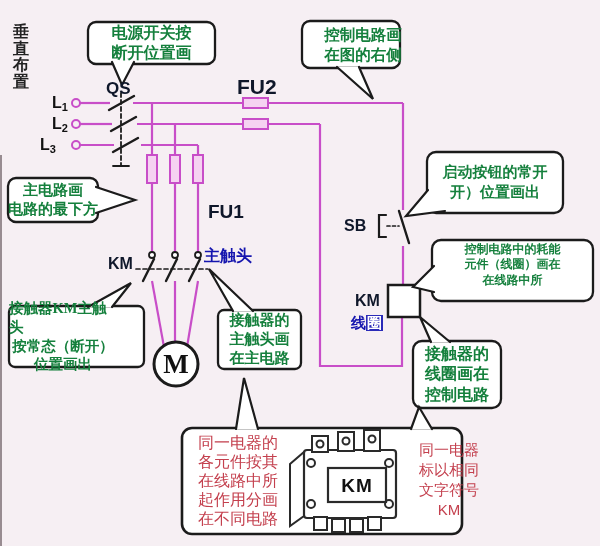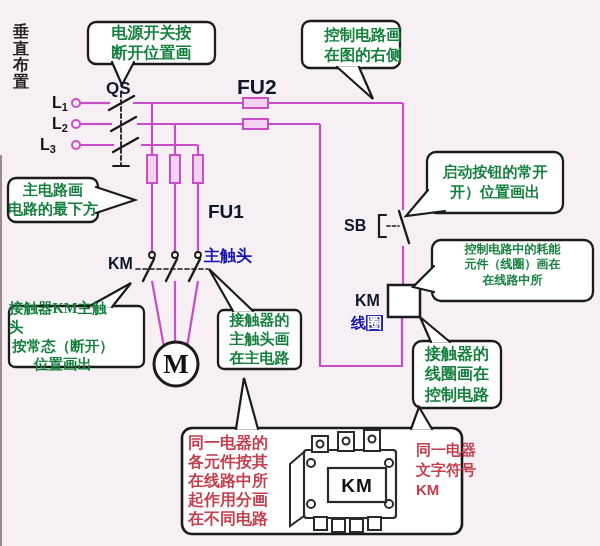--- a/index.html
+++ b/index.html
@@ -15,21 +15,21 @@
   .co .ln{line-height:1.28;}
   
   .lbl{position:absolute;font-weight:bold;color:#0f172a;
        font-family:Liberation Sans, sans-serif;}
   .blue{color:#1414ae;font-family:"Liberation Serif","DejaVu Serif",serif;}
   .phase{position:absolute;font-weight:bold;color:#111;font-size:16px;}
   .phase .sub{font-size:11px;vertical-align:-3px;}
   .vert{position:absolute;left:10px;top:24px;width:22px;text-align:center;
         font-weight:bold;color:#222;font-size:16px;line-height:16.5px;
         font-family:"Liberation Serif","DejaVu Serif",serif;}
-  .redcol{position:absolute;color:#c4404e;font-weight:bold;text-align:left;
+  .redcol{position:absolute;color:#c4404e;font-weight:normal;text-align:center;
         font-family:"Liberation Serif","DejaVu Serif",serif;}
   .redcol .ln{line-height:19px;}
   .kmplate{position:absolute;left:331px;top:472px;width:52px;height:28px;
         display:flex;align-items:center;justify-content:center;font-weight:bold;
         font-size:19px;color:#111;letter-spacing:1px;}
   .motorM{position:absolute;left:158px;top:347px;width:36px;height:34px;
         display:flex;align-items:center;justify-content:center;
         font-family:"Liberation Serif","DejaVu Serif",serif;
         font-weight:bold;font-size:27px;color:#111;}
   .coilword{position:absolute;left:351px;top:314px;font-weight:bold;font-size:15px;
@@ -215,18 +215,19 @@
 
 <div class="redcol" style="left:188px;top:433px;width:100px;font-size:16px;">
   <div class="ln">同一电器的</div>
   <div class="ln">各元件按其</div>
   <div class="ln">在线路中所</div>
   <div class="ln">起作用分画</div>
   <div class="ln">在不同电路</div>
 </div>
 <div class="redcol" style="left:416px;top:440px;width:66px;font-size:15px;">
   <div class="ln" style="line-height:20px;">同一电器</div>
+  <div class="ln" style="line-height:20px;">标以相同</div>
   <div class="ln" style="line-height:20px;">文字符号</div>
   <div class="ln" style="line-height:20px;font-family:'Liberation Sans',sans-serif;">KM</div>
 </div>
 <div class="kmplate">KM</div>
 
 </div>
 
 </body></html>

